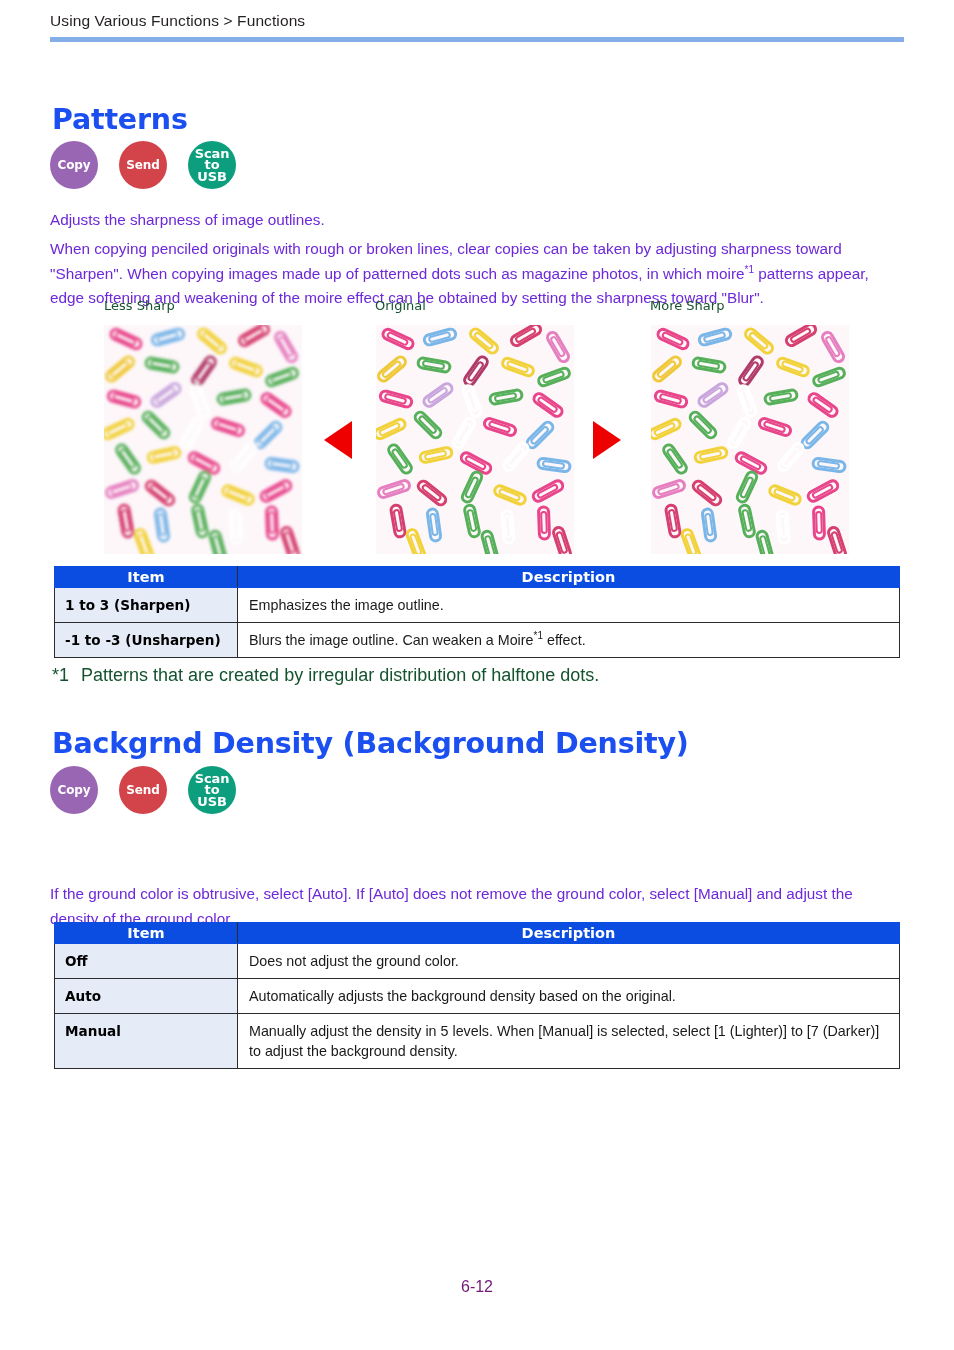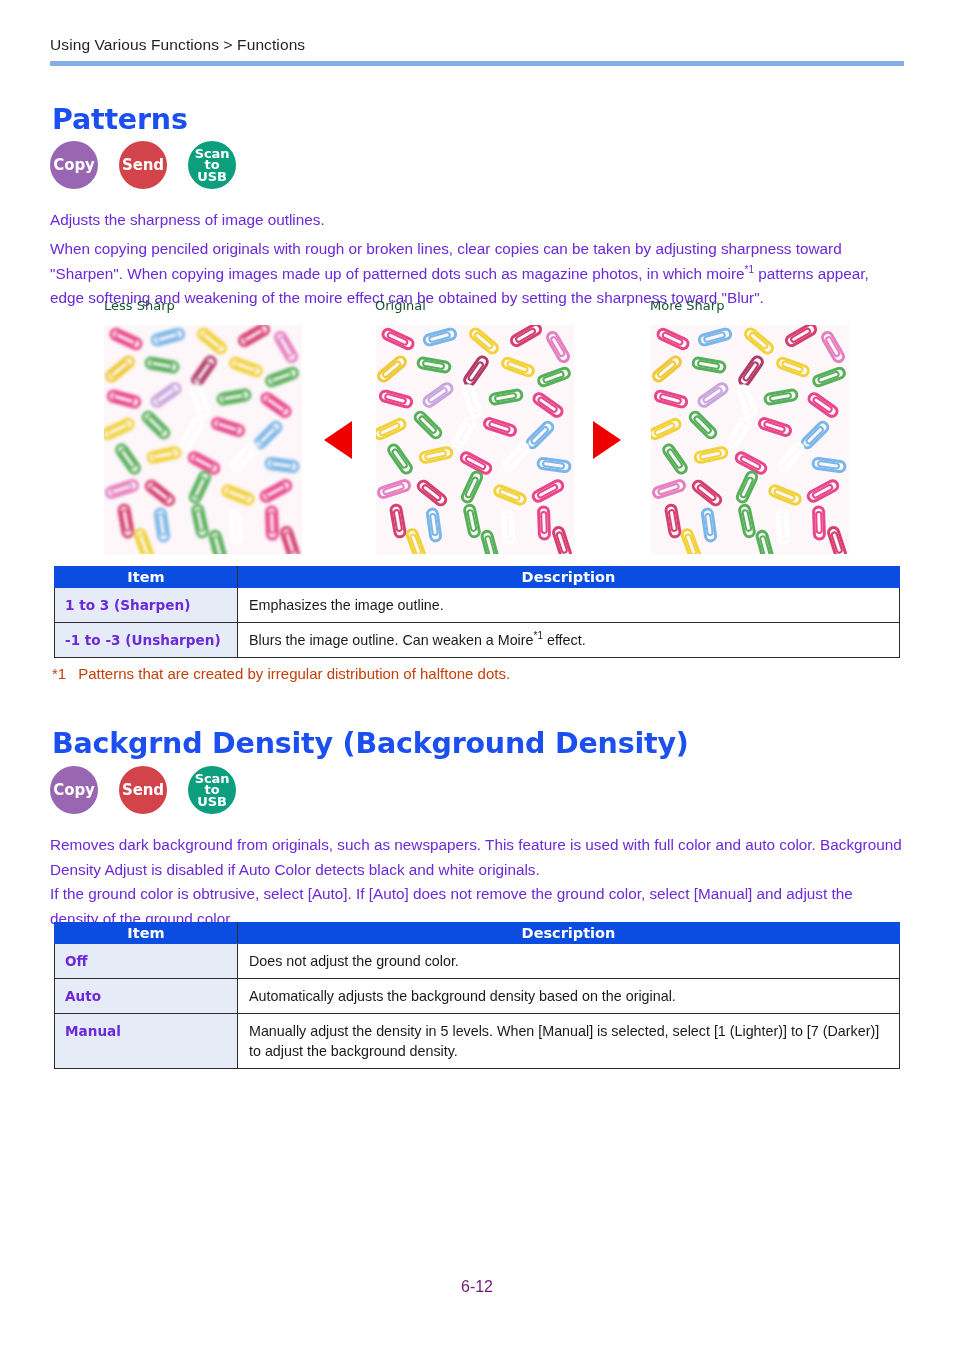--- a/index.html
+++ b/index.html
@@ -18,21 +18,21 @@
     position: relative;
     width: 954px;
     height: 1350px;
     padding: 0;
   }
 
   
   .header {
     position: absolute;
     left: 50px;
-    top: 36px;
+    top: 12px;
     width: 854px;
   }
   .header-text {
     font-size: 15.5px;
     color: #231f20;
     letter-spacing: 0.1px;
     white-space: nowrap;
   }
   .header-rule {
     margin-top: 7px;
@@ -70,21 +70,21 @@
     width: 48px;
     height: 48px;
     border-radius: 50%;
     display: flex;
     align-items: center;
     justify-content: center;
     text-align: center;
     color: #ffffff;
     font-family: "DejaVu Sans", sans-serif;
     font-weight: bold;
-    font-size: 15px;
+    font-size: 12px;
     line-height: 12.5px;
     letter-spacing: -0.1px;
   }
   .badge.small-text { font-size: 13px; line-height: 11.5px; }
 
   
   .para {
     position: absolute;
     left: 50px;
     width: 854px;
@@ -192,38 +192,38 @@
     text-align: center;
     padding: 0 8px;
     border-color: #0a4de0;
   }
   .table thead th.col-item   { width: 183px; border-right: 1px solid #2b2b2b; }
   .table td.cell-item {
     background: #e5ecf8;
     font-family: "DejaVu Sans", sans-serif;
     font-weight: bold;
     font-size: 13.6px;
-    color: #6d28d9;
+    color: #000000;
     padding-left: 10px;
   }
   .table td.cell-desc {
     background: #ffffff;
     color: #1a1a1a;
     font-size: 14.3px;
   }
   #table-sharpness td { height: 31px; }
   #table-background td { height: 31px; }
 
   
   .footnote {
     position: absolute;
     left: 52px;
     top: 665px;
-    font-size: 15px;
-    color: #c2410c;
+    font-size: 18px;
+    color: #14532d;
   }
   .footnote .fn-mark { margin-right: 12px; }
 
   
   .page-number {
     position: absolute;
     left: 0;
     right: 0;
     top: 1278px;
     text-align: center;
@@ -461,21 +461,20 @@
       <span>Send</span>
     </div>
     <div class="badge small-text" style="background:#0d9e7e;">
       <span>
         <span>Scan to</span><br>
         <span>USB</span>
       </span>
     </div>
   </div>
 
-  <p class="para" id="para-bg-1">Removes dark background from originals, such as newspapers. This feature is used with full color and auto color. Background Density Adjust is disabled if Auto Color detects black and white originals.</p>
   <p class="para" id="para-bg-2">If the ground color is obtrusive, select [Auto]. If [Auto] does not remove the ground color, select [Manual] and adjust the density of the ground color.</p>
 
   <table class="table" id="table-background">
     <thead>
       <tr>
         <th class="col-item">Item</th>
         <th>Description</th>
       </tr>
     </thead>
     <tbody>

